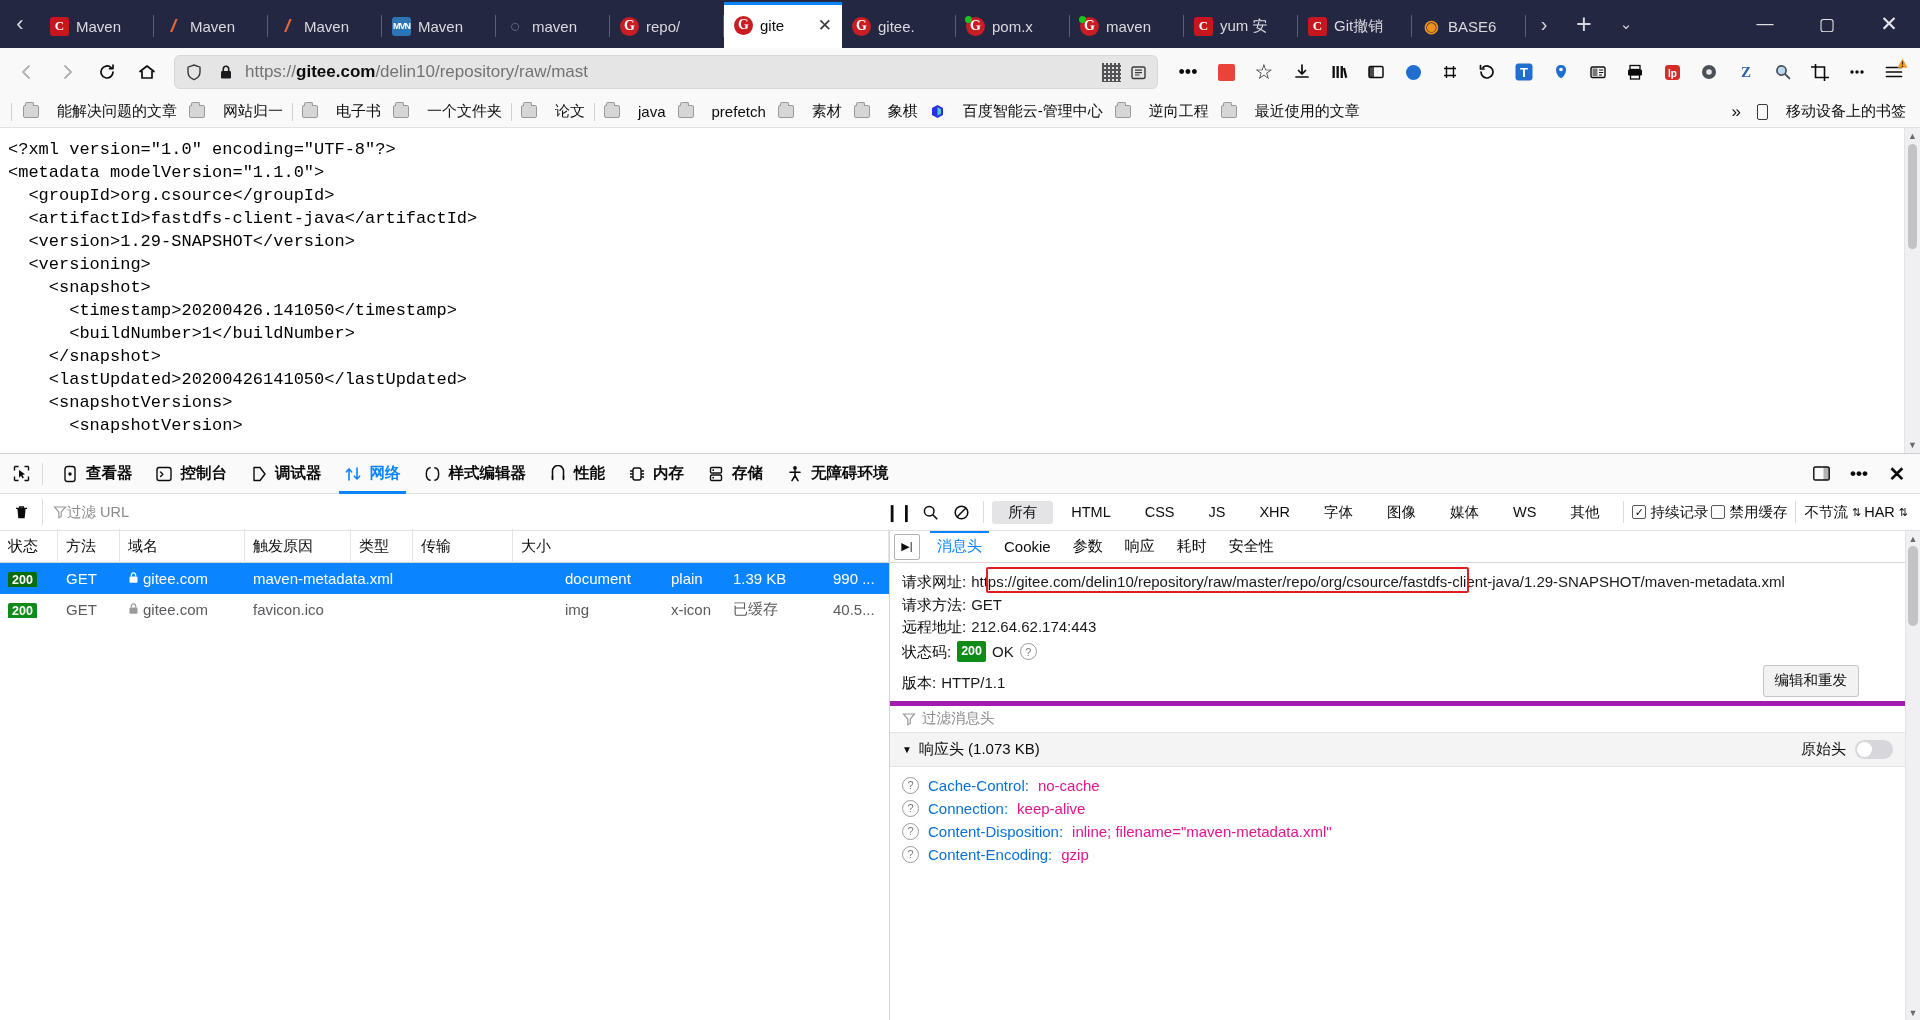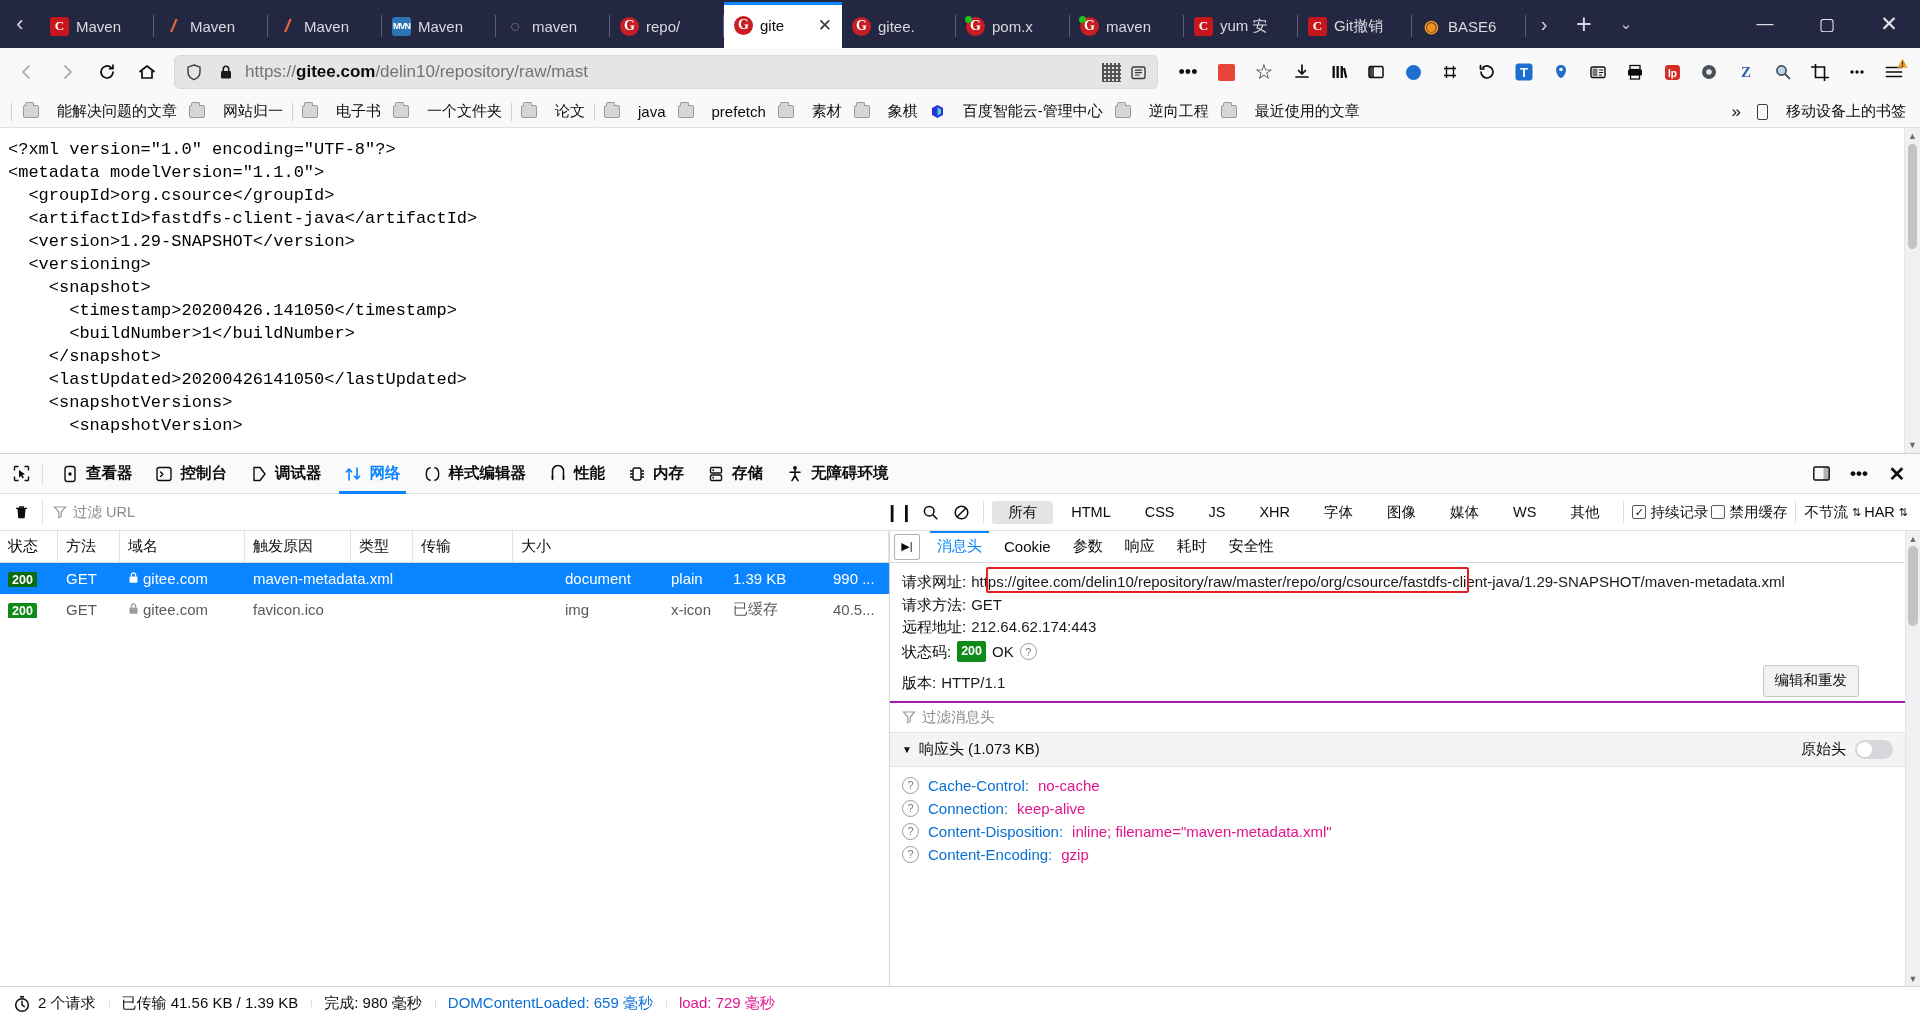--- a/index.html
+++ b/index.html
@@ -133,21 +133,21 @@
   .dt-tab { display:flex; align-items:center; gap:7px; padding:0 11px; height:40px; font-size:15.5px; color:#0c0c0d; position:relative; white-space:nowrap;}
   .dt-tab.active { color:#0a84ff; }
   .dt-tab.active::after { content:""; position:absolute; left:6px;right:6px; bottom:0; height:2.5px; background:#0a84ff;}
   .dt-ico { width:19px;height:19px;display:flex;align-items:center;justify-content:center; font-size:15px;}
   .dt-sep { width:1px;height:22px;background:#dcdcde;margin:0 5px;}
   #dt-toolbar .right { margin-left:auto; display:flex; align-items:center; gap:4px;}
   .dt-rbtn { width:34px;height:34px;display:flex;align-items:center;justify-content:center;font-size:17px;color:#0c0c0d;}
 
   #dt-filterbar { height:37px; display:flex; align-items:center; border-bottom:1px solid #e0e0e2; background:#fff; padding:0 6px; gap:6px; font-size:14.5px;}
   #dt-filterbar .trash { width:30px;height:30px;display:flex;align-items:center;justify-content:center;font-size:16px;}
-  #filterurl { flex:1 1 auto; display:flex; align-items:center; gap:6px; color:#8a8a8f; border-left:1px solid #e0e0e2; padding-left:10px; height:26px;}
+  #filterurl { flex:1 1 auto; display:flex; align-items:center; color:#8a8a8f; border-left:1px solid #e0e0e2; padding-left:10px; height:26px;}
   #dt-filterbar .fgroup { display:flex; align-items:center; gap:3px; flex:0 0 auto;}
   .fbtn { padding:2px 16px; border-radius:3px; font-size:14.5px; color:#0c0c0d; white-space:nowrap;}
   .fbtn.on { background:#e4e4e6; }
   .fchk { display:flex;align-items:center;gap:4px; white-space:nowrap;}
   .cbox { width:14px;height:14px;border:1.4px solid #5a5a5e; border-radius:2px; display:flex;align-items:center;justify-content:center; font-size:11px;}
   .vsep { width:1px;height:22px;background:#dcdcde;margin:0 5px;}
 
   #dt-body { flex:1 1 auto; display:flex; min-height:0; }
   #netlist { width:890px; flex:0 0 auto; border-right:1px solid #d5d5d8; display:flex; flex-direction:column; min-height:0;}
   #net-head { display:flex; height:32px; align-items:center; background:#fff; border-bottom:1px solid #d7d7db; font-size:15px; color:#0c0c0d;}
@@ -174,21 +174,21 @@
   #nd-summary { padding:8px 10px 6px 12px; font-size:15px; line-height:1.5; position:relative;}
   .sumrow { display:flex; }
   .sumlabel { color:#0c0c0d; flex:0 0 auto;}
   .sumval { color:#1a1a1c; word-break:break-all;}
   #urlbox-highlight {
     position:absolute; border:2.5px solid #e02020; border-radius:2px;
     left:96px; top:4px; width:483px; height:26px; pointer-events:none;
   }
   .resend { position:absolute; right:46px; bottom:4px; border:1px solid #c6c6c9; background:#f2f2f3;
     padding:4px 11px; border-radius:3px; font-size:14.5px;}
-  #nd-filter { height:32px; border-top:2px solid #a21caf; border-bottom:1px solid #e4e4e6;
+  #nd-filter { height:32px; border-top:5px solid #a21caf; border-bottom:1px solid #e4e4e6;
      display:flex; align-items:center; gap:6px; padding-left:12px; color:#8a8a8f; font-size:14.5px;}
   #nd-resp-head { height:34px; display:flex; align-items:center; gap:7px; padding:0 12px; background:#f4f4f5;
     border-bottom:1px solid #e4e4e6; font-size:15px;}
   #nd-resp-head .right { margin-left:auto; display:flex; align-items:center; gap:9px;}
   .toggle { width:38px;height:19px;border-radius:10px;background:#d7d7db; position:relative;}
   .toggle::after { content:"";position:absolute;left:2px;top:2px;width:15px;height:15px;border-radius:50%;background:#fff;}
   #nd-headers { flex:1 1 auto; padding:7px 0 0 0; overflow:hidden;}
   .hdrrow { display:flex; align-items:center; gap:9px; padding:3px 12px; font-size:15px;}
   .qmark { width:17px;height:17px;border:1.3px solid #9a9a9f;border-radius:50%; color:#7a7a80;
     display:flex;align-items:center;justify-content:center; font-size:11px; flex:0 0 auto;}
@@ -826,27 +826,13 @@
         </div>
     </div>
 
     <div id="nd-scroll">
       <div class="arrow">▲</div>
       <div class="thumb"></div>
       <div class="arrow bot">▼</div>
     </div>
   </div>
 
-  <div id="dt-status">
-    <div class="seg">
-      <svg width="18" height="18" viewBox="0 0 18 18">
-          <circle cx="9" cy="10" r="6.3" stroke="#0c0c0d" stroke-width="1.5" fill="none"></circle>
-          <path d="M9 6.3V10l2.4 1.6" stroke="#0c0c0d" stroke-width="1.4" fill="none" stroke-linecap="round"></path>
-          <path d="M7 1.8h4" stroke="#0c0c0d" stroke-width="1.6"></path>
-        </svg>
-      <span>2 个请求</span>
-    </div>
-    <div class="seg">已传输 41.56 KB / 1.39 KB</div>
-    <div class="seg">完成: 980 毫秒</div>
-    <div class="seg blue">DOMContentLoaded: 659 毫秒</div>
-    <div class="seg pink">load: 729 毫秒</div>
-  </div>
 </div>
 
 </body></html>

